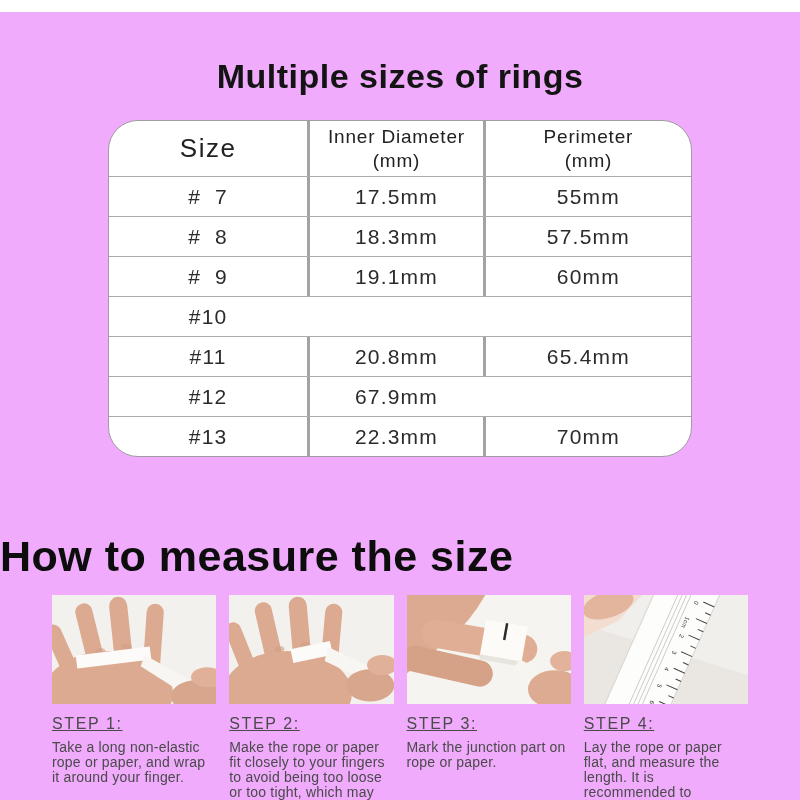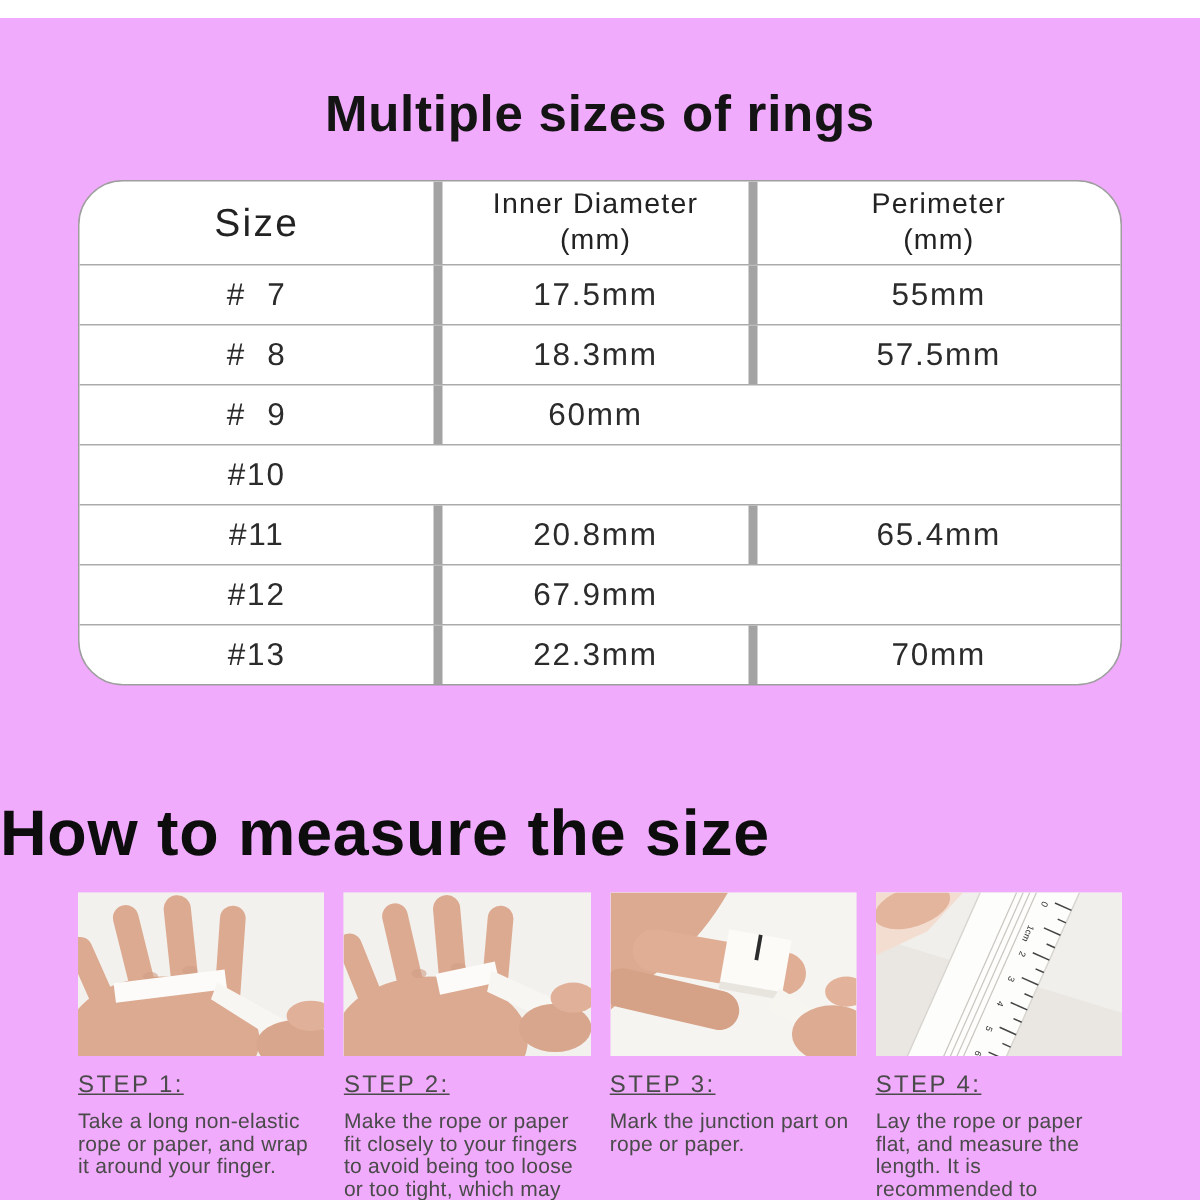--- a/index.html
+++ b/index.html
@@ -27,39 +27,39 @@
     margin-top: 76px;
     text-align: left;
     font-size: 43px;
     line-height: 46px;
     font-weight: 700;
     color: #0d0d0d;
     letter-spacing: 0.5px;
   }
   
   .table-wrap {
-    width: 696px;
+    width: 584px;
     margin: 26px auto 0;
     border: 1px solid #9e9e9e;
     border-radius: 30px;
     overflow: hidden;
     background: #fff;
   }
   .t-row {
     display: grid;
     grid-template-columns: 237fr 210fr 249fr;
     border-top: 1px solid #ababab;
   }
   .t-row:first-child { border-top: none; }
   .t-cell {
     display: flex;
     flex-direction: column;
     align-items: center;
     justify-content: center;
-    border-left: 6px solid #a3a3a3;
+    border-left: 3px solid #a3a3a3;
     color: #2b2b2b;
     text-align: center;
   }
   .t-cell:first-child { border-left: none; }
   .t-head { height: 55px; }
   .t-data { height: 39px; }
   .h-size { font-size: 26px; letter-spacing: 1.5px; color: #222; }
   .h-sub  { font-size: 19px; line-height: 24px; letter-spacing: 0.8px; color: #222; }
   .d-txt  { font-size: 21px; letter-spacing: 1.2px; white-space: pre; }
   
@@ -132,20 +132,23 @@
       <div class="t-cell t-data">
           <span class="d-txt">18.3mm</span>
         </div>
       <div class="t-cell t-data">
           <span class="d-txt">57.5mm</span>
         </div>
     </div>
     <div class="t-row">
       <div class="t-cell t-data">
           <span class="d-txt">#  9</span>
+        </div>
+      <div class="t-cell t-data">
+          <span class="d-txt">19.1mm</span>
         </div>
       <div class="t-cell t-data">
           <span class="d-txt">60mm</span>
         </div>
     </div>
     <div class="t-row">
       <div class="t-cell t-data">
           <span class="d-txt">#10</span>
         </div>
     </div>

